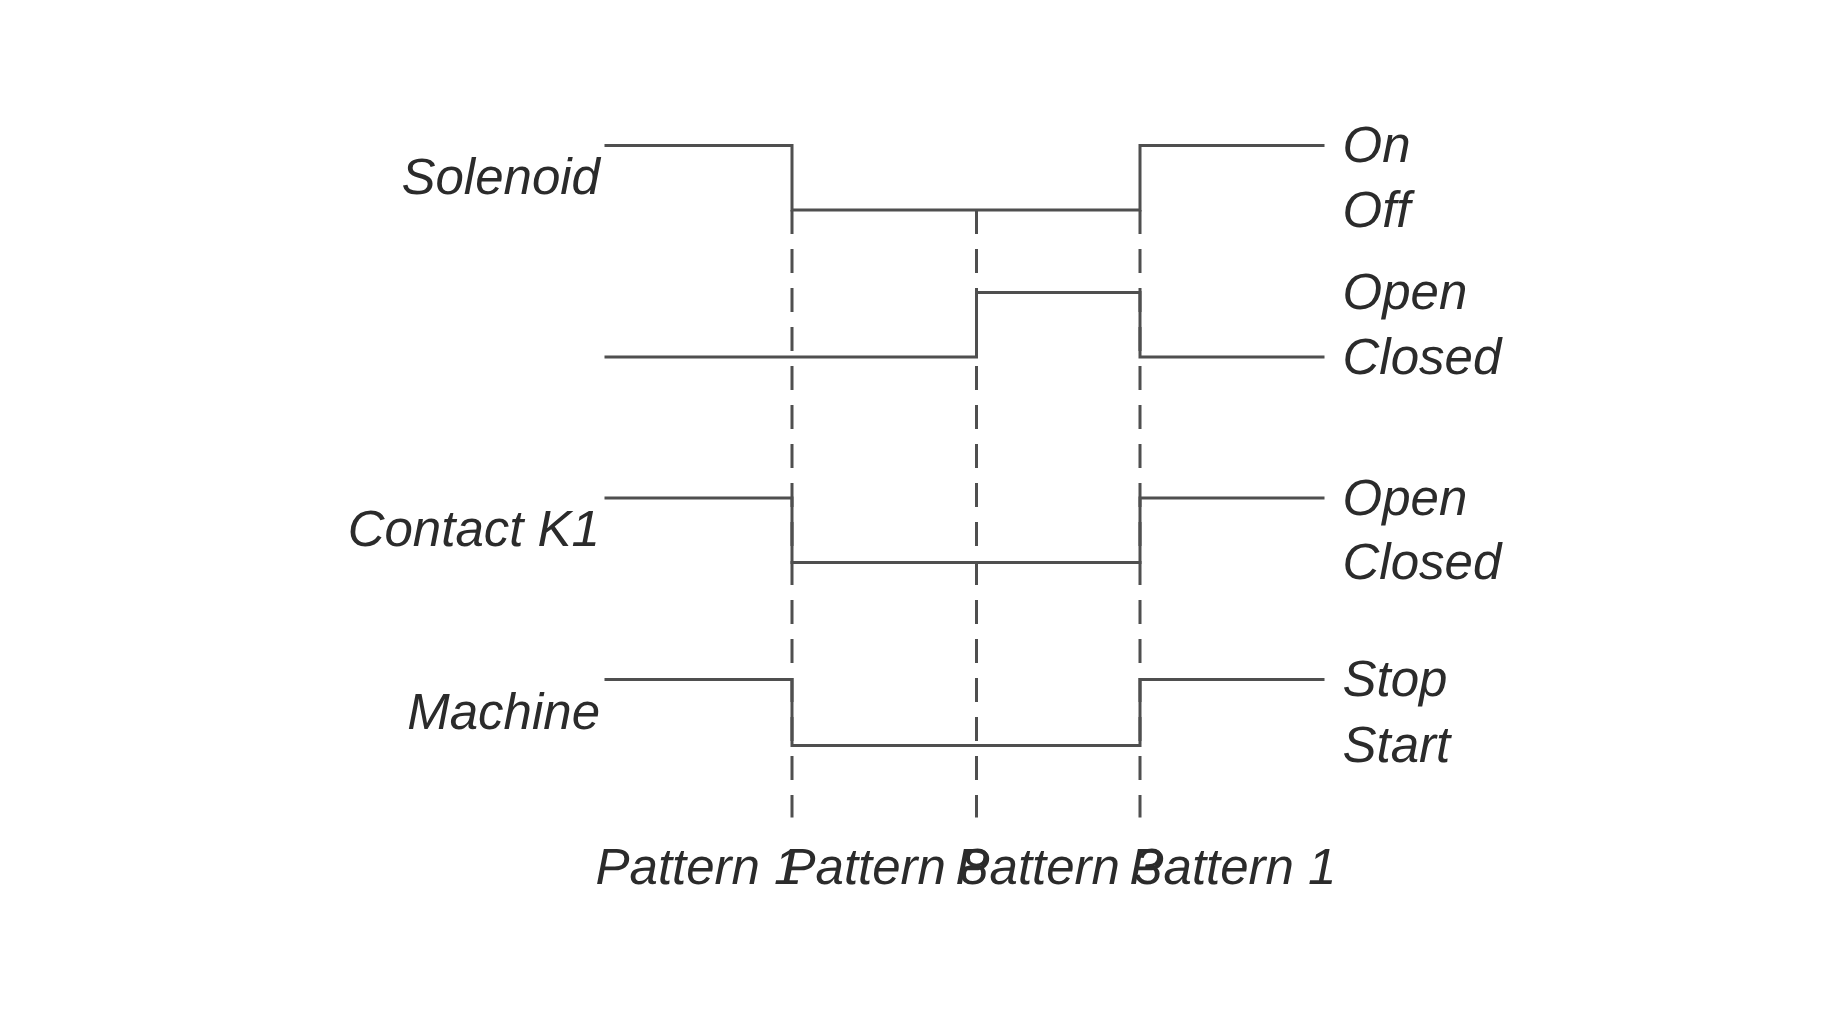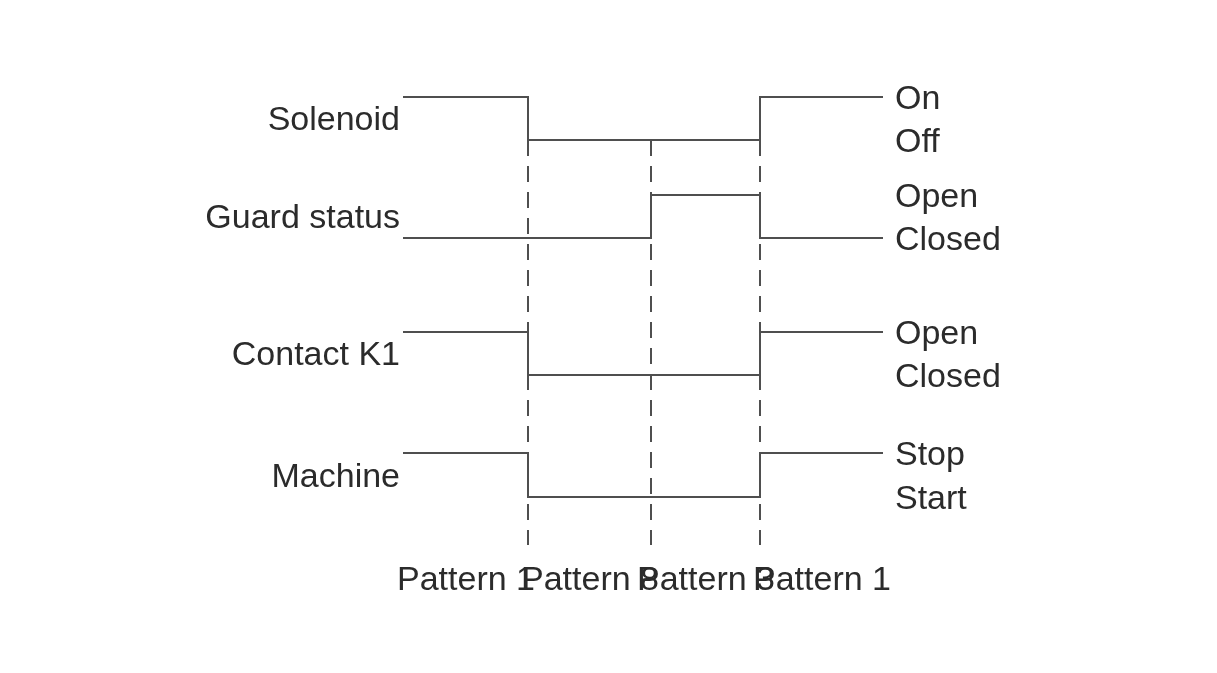--- a/index.html
+++ b/index.html
@@ -11,20 +11,21 @@
   body{
     background:var(--bg-color);
     font-family:"Liberation Sans", sans-serif;
   }
   .stage{
     position:relative;
     width:1217px;
     height:604px;
     background:var(--bg-color);
     overflow:hidden;
+    font-style:italic;
   }
   .wave-layer{
     position:absolute;
     left:0;top:0;
     width:1217px;height:673px;
   }
   .wave{
     fill:none;
     stroke:var(--line-color);
     stroke-width:2;
@@ -84,21 +85,20 @@
       <line x1="528" x2="528" y1="140" y2="545" class="dash"></line>
       <line x1="651" x2="651" y1="140" y2="545" class="dash"></line>
       <line x1="760" x2="760" y1="140" y2="545" class="dash"></line>
       <polyline points="403,97 528,97 528,140 651,140 651,140 760,140 760,97 883,97" class="wave"></polyline>
       <polyline points="403,238 528,238 528,238 651,238 651,195 760,195 760,238 883,238" class="wave"></polyline>
       <polyline points="403,332 528,332 528,375 651,375 651,375 760,375 760,332 883,332" class="wave"></polyline>
       <polyline points="403,453 528,453 528,497 651,497 651,497 760,497 760,453 883,453" class="wave"></polyline>
     </svg>
 
   <div class="lbl lbl-left pos-solenoid">Solenoid</div>
-  <div class="lbl lbl-left pos-guard">Guard status</div>
   <div class="lbl lbl-left pos-contact-k1">Contact K1</div>
   <div class="lbl lbl-left pos-machine">Machine</div>
 
   <div class="lbl lbl-right pos-on">On</div>
   <div class="lbl lbl-right pos-off">Off</div>
   <div class="lbl lbl-right pos-g-open">Open</div>
   <div class="lbl lbl-right pos-g-closed">Closed</div>
   <div class="lbl lbl-right pos-k-open">Open</div>
   <div class="lbl lbl-right pos-k-closed">Closed</div>
   <div class="lbl lbl-right pos-start">Stop</div>

